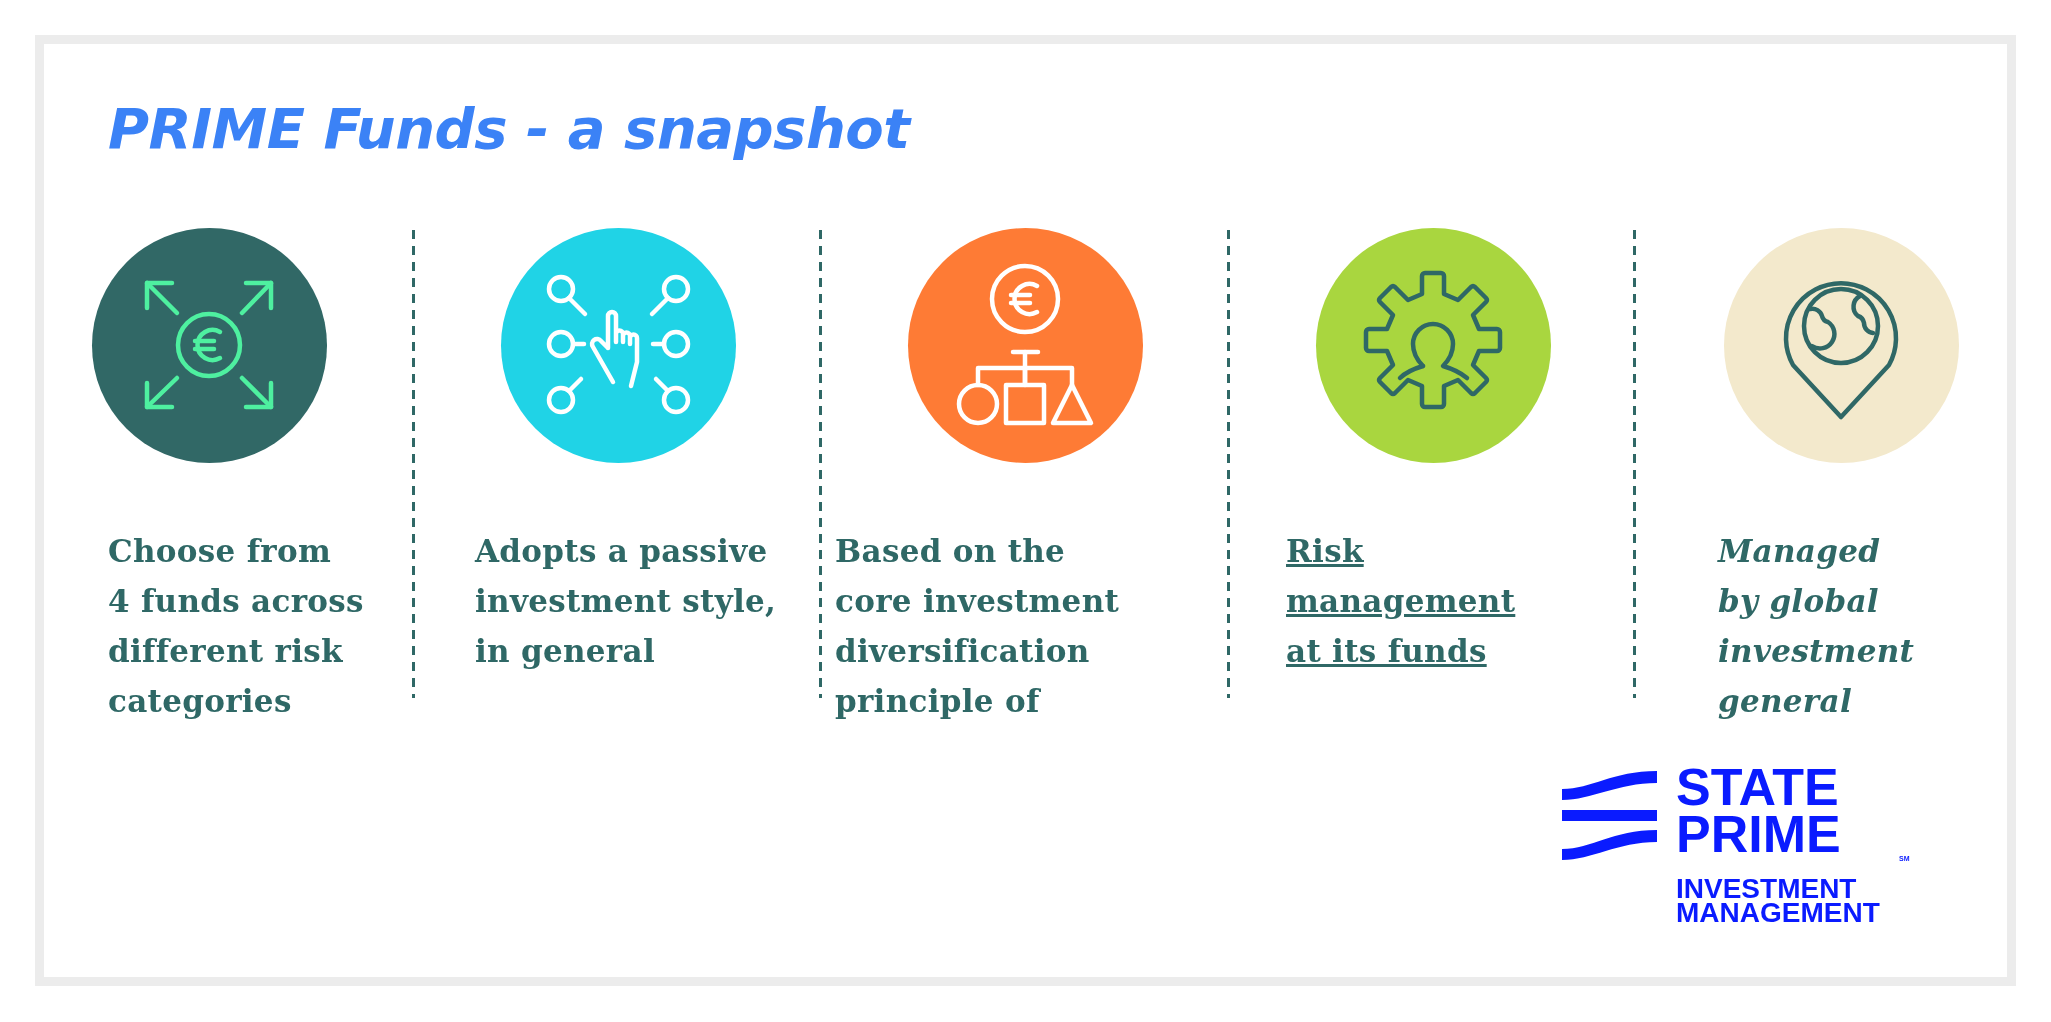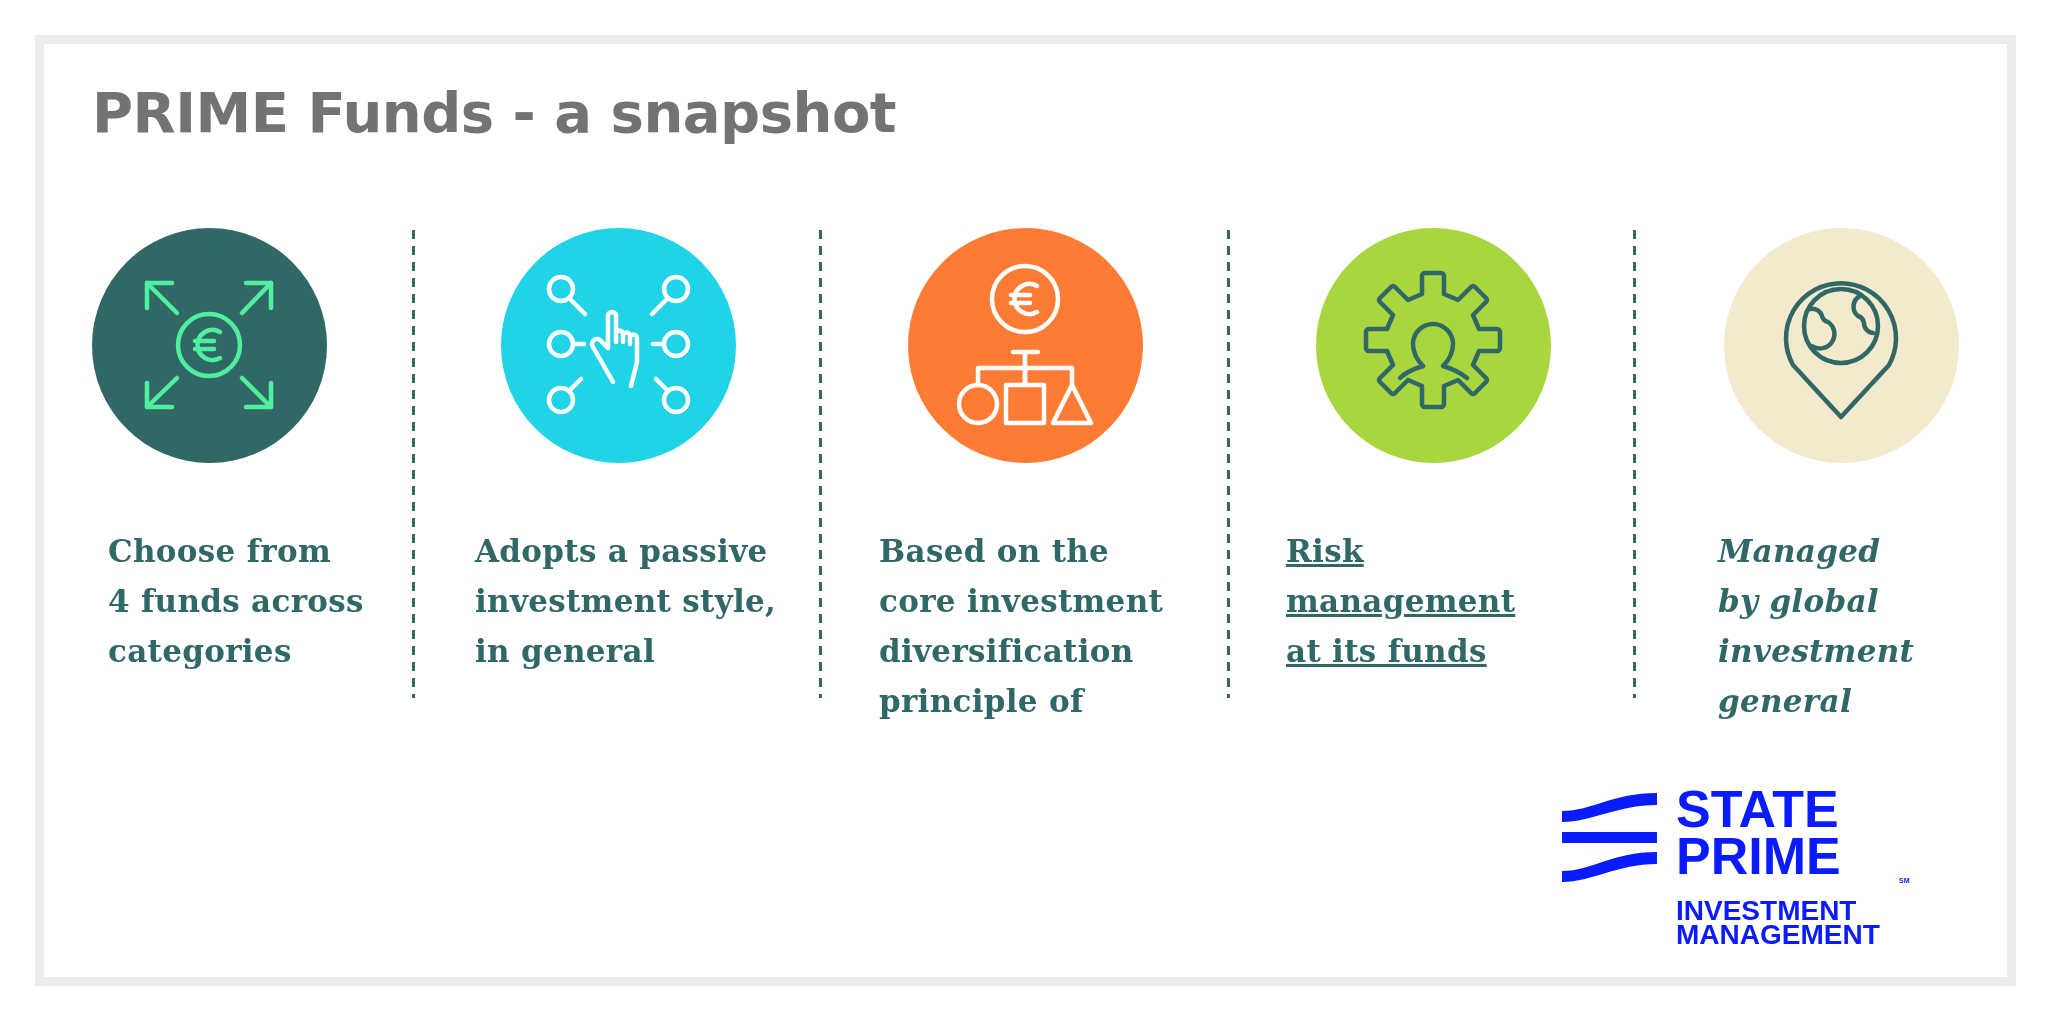--- a/index.html
+++ b/index.html
@@ -2,42 +2,43 @@
 <html><head>
 <meta charset="utf-8">
 <style>
   html, body { margin: 0; padding: 0; background: #ffffff; }
   body { width: 2051px; height: 1022px; position: relative; overflow: hidden; }
   .frame {
     position: absolute; left: 35px; top: 35px; width: 1981px; height: 951px;
     box-sizing: border-box; border: 9px solid #ececec; background: #ffffff;
   }
   .title {
-    position: absolute; left: 92px; top: 78px; margin: 0;
+    position: absolute; left: 92px; top: 78px; margin: 16px;
     font-family: "DejaVu Sans", sans-serif; font-weight: bold;
-    font-size: 56px; letter-spacing: -0.5px; color: #737373; white-space: nowrap;
+    font-size: 56px; letter-spacing: -0.5px; color: #3b82f6; white-space: nowrap;
     line-height: 70px;
+    font-style: italic;
   }
   .circle {
     position: absolute; top: 228px; width: 235px; height: 235px; border-radius: 50%;
     display: flex; align-items: center; justify-content: center;
   }
   .circle svg { width: 235px; height: 235px; display: block; }
   .divider {
     position: absolute; top: 230px; width: 3px; height: 468px;
     background-image: linear-gradient(to bottom, #2f6866 0 9px, transparent 9px 16px);
     background-size: 3px 16px; background-repeat: repeat-y;
   }
   .feature-text {
     position: absolute; top: 512px; margin: 14px;
     font-family: "DejaVu Serif", serif; font-weight: bold;
     font-size: 31px; line-height: 50px; color: #2f6866; letter-spacing: 0.3px;
   }
   .feature-text span { display: block; white-space: nowrap; }
-  .logo { position: absolute; left: 1562px; top: 766px; width: 350px; height: 170px; margin-top: 22px; }
+  .logo { position: absolute; left: 1562px; top: 766px; width: 350px; height: 170px; }
   .logo-mark { position: absolute; left: 0; top: 3px; width: 95px; height: 92px; }
   .logo-word {
     position: absolute; left: 114px; font-family: "Liberation Sans", sans-serif;
     font-weight: bold; color: #0a1bff; white-space: nowrap; margin: 0;
   }
   .logo-big { font-size: 52px; line-height: 46px; letter-spacing: 0px; }
   .logo-small { font-size: 28px; line-height: 25px; letter-spacing: 0px; }
   .logo-sm { position: absolute; left: 337px; top: 89px; font-family: "Liberation Sans", sans-serif; font-weight: bold; font-size: 7px; color: #0a1bff; }
 </style>
 </head>
@@ -66,20 +67,21 @@
 
       <line x1="179" y1="179" x2="150" y2="150"></line>
         <polyline points="154,179 179,179 179,155"></polyline>
     </g>
   </svg>
 </div>
 <div class="divider" style="left:412px;"></div>
 <p class="feature-text" style="left:94px;">
   <span>Choose from</span>
   <span>4 funds across</span>
+  <span>different risk</span>
   <span>categories</span>
 </p>
 
 <div class="circle" style="left:501px;background:#20d3e6;">
   <svg viewBox="0 0 235 235">
     <g fill="none" stroke="#ffffff" stroke-width="4.5" stroke-linecap="round" stroke-linejoin="round">
       <circle cx="60" cy="61" r="12"></circle>
         <line x1="68" y1="70" x2="84" y2="86"></line>
       <circle cx="60" cy="116" r="12"></circle>
         <line x1="72" y1="116" x2="83" y2="116"></line>
@@ -113,21 +115,21 @@
       <line x1="117" y1="124" x2="117" y2="156"></line>
       <polyline points="70,157 70,140 164,140 164,157"></polyline>
       <line x1="117" y1="140" x2="117" y2="157"></line>
       <circle cx="70" cy="176" r="19"></circle>
       <rect x="98" y="157" width="38" height="38"></rect>
       <polygon points="164,157 183,195 145,195"></polygon>
     </g>
   </svg>
 </div>
 <div class="divider" style="left:1227px;"></div>
-<p class="feature-text" style="left:865px;">
+<p class="feature-text" style="left:821px;">
   <span>Based on the</span>
   <span>core investment</span>
   <span>diversification</span>
   <span>principle of</span>
 </p>
 
 <div class="circle" style="left:1316px;background:#a9d63f;">
   <svg viewBox="0 0 235 235">
     <g fill="none" stroke="#2f6866" stroke-width="4.5" stroke-linecap="round" stroke-linejoin="round">
       <path d="M109 45 h16 a3 3 0 0 1 3 3 v18 l14 6 l13 -13 a3 3 0 0 1 4 0 l11 11 a3 3 0 0 1 0 4 l-13 13 l6 14 h18 a3 3 0 0 1 3 3 v16 a3 3 0 0 1 -3 3 h-18 l-6 14 l13 13 a3 3 0 0 1 0 4 l-11 11 a3 3 0 0 1 -4 0 l-13 -13 l-14 6 v18 a3 3 0 0 1 -3 3 h-16 a3 3 0 0 1 -3 -3 v-18 l-14 -6 l-13 13 a3 3 0 0 1 -4 0 l-11 -11 a3 3 0 0 1 0 -4 l13 -13 l-6 -14 h-18 a3 3 0 0 1 -3 -3 v-16 a3 3 0 0 1 3 -3 h18 l6 -14 l-13 -13 a3 3 0 0 1 0 -4 l11 -11 a3 3 0 0 1 4 0 l13 13 l14 -6 v-18 a3 3 0 0 1 3 -3 z"></path>

